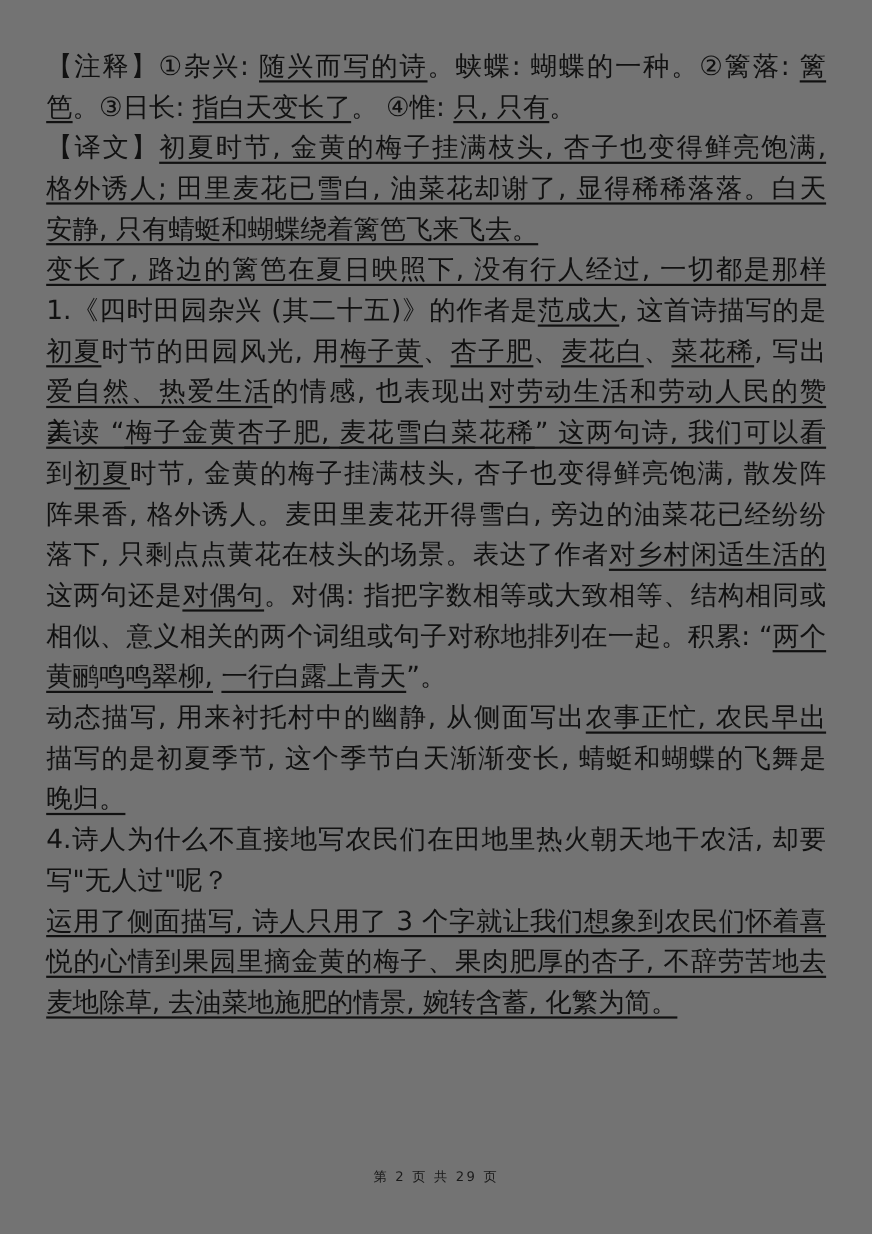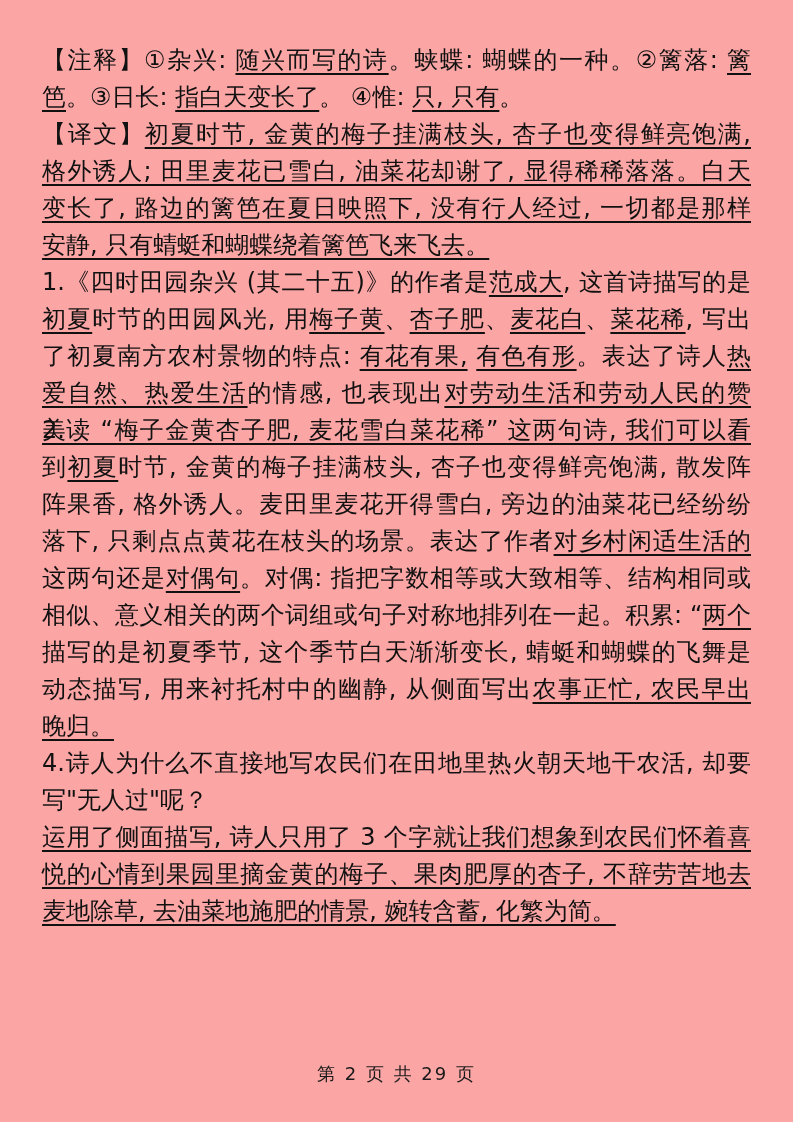--- a/index.html
+++ b/index.html
@@ -4,21 +4,21 @@
 <style>
   html, body {
     margin: 0;
     padding: 0;
     background: #ffffff;
   }
   .page {
     position: relative;
     width: 793px;
     height: 1122px;
-    background: #fca5a5;
+    background: #737373;
     color: #111111;
     font-family: "DejaVu Sans", sans-serif;
     overflow: hidden;
   }
   .content {
     position: absolute;
     top: 42px;
     left: 42px;
     width: 709px;
   }
@@ -42,49 +42,49 @@
     text-underline-offset: 5px;
     text-decoration-thickness: 1.5px;
     text-decoration-color: #111111;
   }
   .footer {
     position: absolute;
     left: 0;
     right: 0;
     top: 1062px;
     text-align: center;
-    font-size: 18px;
+    font-size: 12px;
     letter-spacing: 2px;
     color: #1a1a1a;
   }
 </style>
 </head>
 <body>
 
 <div class="page">
   <div class="content">
 
   <div class="line just"><span class="run">【注释】①杂兴: </span><span class="run u">随兴而写的诗</span><span class="run">。蛱蝶: 蝴蝶的一种。②篱落: </span><span class="run u">篱</span></div>
       <div class="line"><span class="run u">笆</span><span class="run">。③日长: </span><span class="run u">指白天变长了</span><span class="run">。 ④惟: </span><span class="run u">只, 只有</span><span class="run">。</span></div>
       <div class="line just"><span class="run">【译文】</span><span class="run u">初夏时节, 金黄的梅子挂满枝头, 杏子也变得鲜亮饱满,</span></div>
       <div class="line just"><span class="run u">格外诱人; 田里麦花已雪白, 油菜花却谢了, 显得稀稀落落。白天</span></div>
+      <div class="line"><span class="run u">安静, 只有蜻蜓和蝴蝶绕着篱笆飞来飞去。</span></div>
       <div class="line just"><span class="run u">变长了, 路边的篱笆在夏日映照下, 没有行人经过, 一切都是那样</span></div>
-      <div class="line"><span class="run u">安静, 只有蜻蜓和蝴蝶绕着篱笆飞来飞去。</span></div>
       <div class="line just"><span class="run">1.《四时田园杂兴 (其二十五)》的作者是</span><span class="run u">范成大</span><span class="run">, 这首诗描写的是</span></div>
       <div class="line just"><span class="run u">初夏</span><span class="run">时节的田园风光, 用</span><span class="run u">梅子黄</span><span class="run">、</span><span class="run u">杏子肥</span><span class="run">、</span><span class="run u">麦花白</span><span class="run">、</span><span class="run u">菜花稀</span><span class="run">, 写出</span></div>
-      <div class="line just"><span class="run">了初夏南方农村景物的特点: </span><span class="run u">有花有果,</span><span class="run"> </span><span class="run u">有色有形</span><span class="run">。表达了诗人</span><span class="run u">热</span></div>
       <div class="line just"><span class="run u">爱自然、热爱生活</span><span class="run">的情感, 也表现出</span><span class="run u">对劳动生活和劳动人民的赞美。</span></div>
       <div class="line just"><span class="run">2.读 “</span><span class="run u">梅子金黄杏子肥,</span><span class="run"> </span><span class="run u">麦花雪白菜花稀</span><span class="run">” 这两句诗, 我们可以看</span></div>
       <div class="line just"><span class="run">到</span><span class="run u">初夏</span><span class="run">时节, 金黄的梅子挂满枝头, 杏子也变得鲜亮饱满, 散发阵</span></div>
       <div class="line just"><span class="run">阵果香, 格外诱人。麦田里麦花开得雪白, 旁边的油菜花已经纷纷</span></div>
       <div class="line just"><span class="run">落下, 只剩点点黄花在枝头的场景。表达了作者</span><span class="run u">对乡村闲适生活的</span></div>
       <div class="line just"><span class="run">这两句还是</span><span class="run u">对偶句</span><span class="run">。对偶: 指把字数相等或大致相等、结构相同或</span></div>
       <div class="line just"><span class="run">相似、意义相关的两个词组或句子对称地排列在一起。积累: “</span><span class="run u">两个</span></div>
+      <div class="line"><span class="run u">黄鹂鸣鸣翠柳,</span><span class="run"> </span><span class="run u">一行白露上青天</span><span class="run">”。</span></div>
+      <div class="line just"><span class="run">动态描写, 用来衬托村中的幽静, 从侧面写出</span><span class="run u">农事正忙, 农民早出</span></div>
       <div class="line just"><span class="run">描写的是初夏季节, 这个季节白天渐渐变长, 蜻蜓和蝴蝶的飞舞是</span></div>
-      <div class="line just"><span class="run">动态描写, 用来衬托村中的幽静, 从侧面写出</span><span class="run u">农事正忙, 农民早出</span></div>
       <div class="line"><span class="run u">晚归。</span></div>
       <div class="line just"><span class="run">4.诗人为什么不直接地写农民们在田地里热火朝天地干农活, 却要</span></div>
       <div class="line"><span class="run">写"无人过"呢？</span></div>
       <div class="line just"><span class="run u">运用了侧面描写, 诗人只用了 3 个字就让我们想象到农民们怀着喜</span></div>
       <div class="line just"><span class="run u">悦的心情到果园里摘金黄的梅子、果肉肥厚的杏子, 不辞劳苦地去</span></div>
       <div class="line"><span class="run u">麦地除草, 去油菜地施肥的情景, 婉转含蓄, 化繁为简。</span></div>
     </div>
   <div class="footer">第 2 页 共 29 页</div>
 </div>
 

